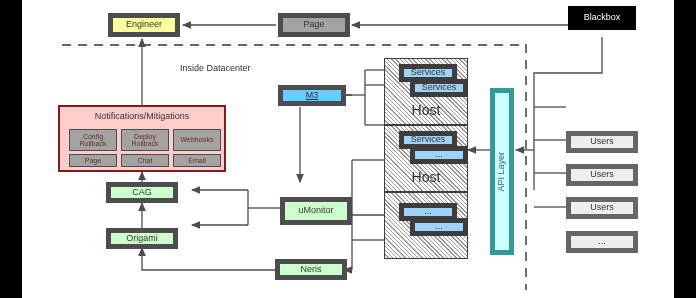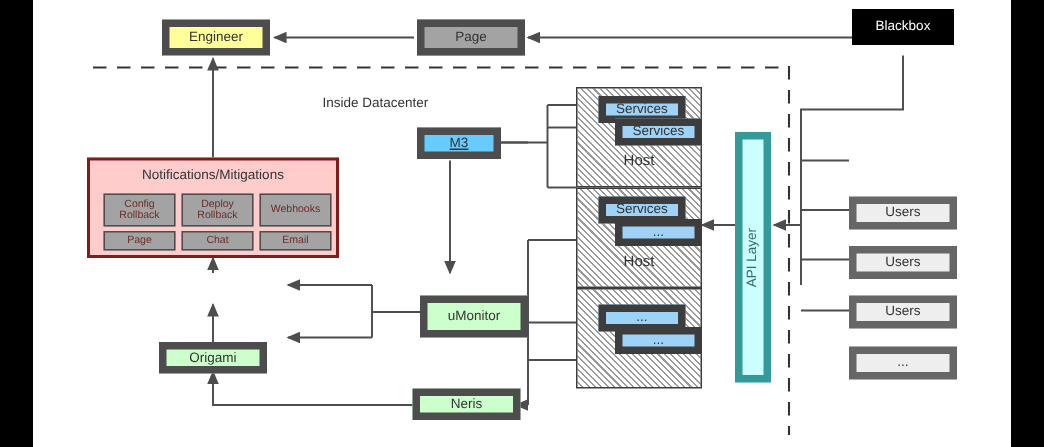--- a/index.html
+++ b/index.html
@@ -30,21 +30,21 @@
     background:
       repeating-linear-gradient(45deg,
         #ffffff 0px, #ffffff 2px,
         #9a9a9a 2px, #9a9a9a 3px);
     border:1px solid #3d3d3d;display:block;
   }
   .panel-title{
     position:absolute;left:0;right:0;text-align:center;
     font-size:9px;color:#333333;
   }
-  .hosttext{position:absolute;left:0;right:0;text-align:center;font-size:10px;color:#333;}
+  .hosttext{position:absolute;left:0;right:0;text-align:center;font-size:14px;color:#333;}
   .vlabel{
     writing-mode:vertical-rl;transform:rotate(180deg);
     font-size:9px;letter-spacing:0px;
   }
   .mini{font-size:7px;color:#6b2b2b;}
   svg.edges{position:absolute;left:0;top:0;width:652px;height:298px;pointer-events:none;}
   .dashline{stroke:#333333;stroke-width:1.4;fill:none;stroke-dasharray:9 7;}
   .edge{stroke:#4d4d4d;stroke-width:1.3;fill:none;}
   .dc-label{position:absolute;font-size:9px;color:#333333;}
 </style>
@@ -115,21 +115,21 @@
     </div>
 
     <div class="node n-red" style="left:256px;top:13px;width:72px;height:24px;">
       <span>Page</span>
     </div>
 
     <div class="node n-black" style="left:546px;top:6px;width:68px;height:24px;">
       <span>Blackbox</span>
     </div>
 
-    <div class="dc-label" style="left:158px;top:63px;margin-left:35px;">Inside Datacenter</div>
+    <div class="dc-label" style="left:158px;top:63px;">Inside Datacenter</div>
 
     <div class="node n-pinkpanel" style="left:36px;top:105px;width:168px;height:67px;">
       <div class="panel-title" style="top:5px;">Notifications/Mitigations</div>
 
       <div class="node n-red mini" style="left:9px;top:22px;width:48px;height:22px;border-width:1.5px;">
         <span>Config Rollback</span>
       </div>
       <div class="node n-red mini" style="left:61px;top:22px;width:48px;height:22px;border-width:1.5px;">
         <span>Deploy Rollback</span>
       </div>
@@ -141,31 +141,34 @@
         <span>Page</span>
       </div>
       <div class="node n-red mini" style="left:61px;top:47px;width:48px;height:13px;border-width:1.5px;">
         <span>Chat</span>
       </div>
       <div class="node n-red mini" style="left:113px;top:47px;width:48px;height:13px;border-width:1.5px;">
         <span>Email</span>
       </div>
     </div>
 
+    <div class="node n-green" style="left:84px;top:182px;width:72px;height:21px;">
+      <span>CAG</span>
+    </div>
     <div class="node n-green" style="left:84px;top:228px;width:72px;height:21px;text-align:right;">
       <span>Origami</span>
     </div>
     <div class="node n-green" style="left:248px;top:197px;width:72px;height:28px;margin-left:10px;">
       <span>uMonitor</span>
     </div>
     <div class="node n-green" style="left:253px;top:259px;width:72px;height:21px;">
       <span>Neris</span>
     </div>
 
-    <div class="node n-blue" style="left:256px;top:85px;width:56px;height:21px;text-decoration:underline;">
+    <div class="node n-blue" style="left:256px;top:85px;width:68px;height:21px;text-decoration:underline;">
       <span>M3</span>
     </div>
 
     <div class="node n-hatch" style="left:362px;top:58px;width:84px;height:67px;">
       <div class="node n-softblue" style="left:14px;top:5px;width:58px;height:18px;">
         <span>Services</span>
       </div>
       <div class="node n-softblue" style="left:25px;top:20px;width:58px;height:18px;">
         <span>Services</span>
       </div>

